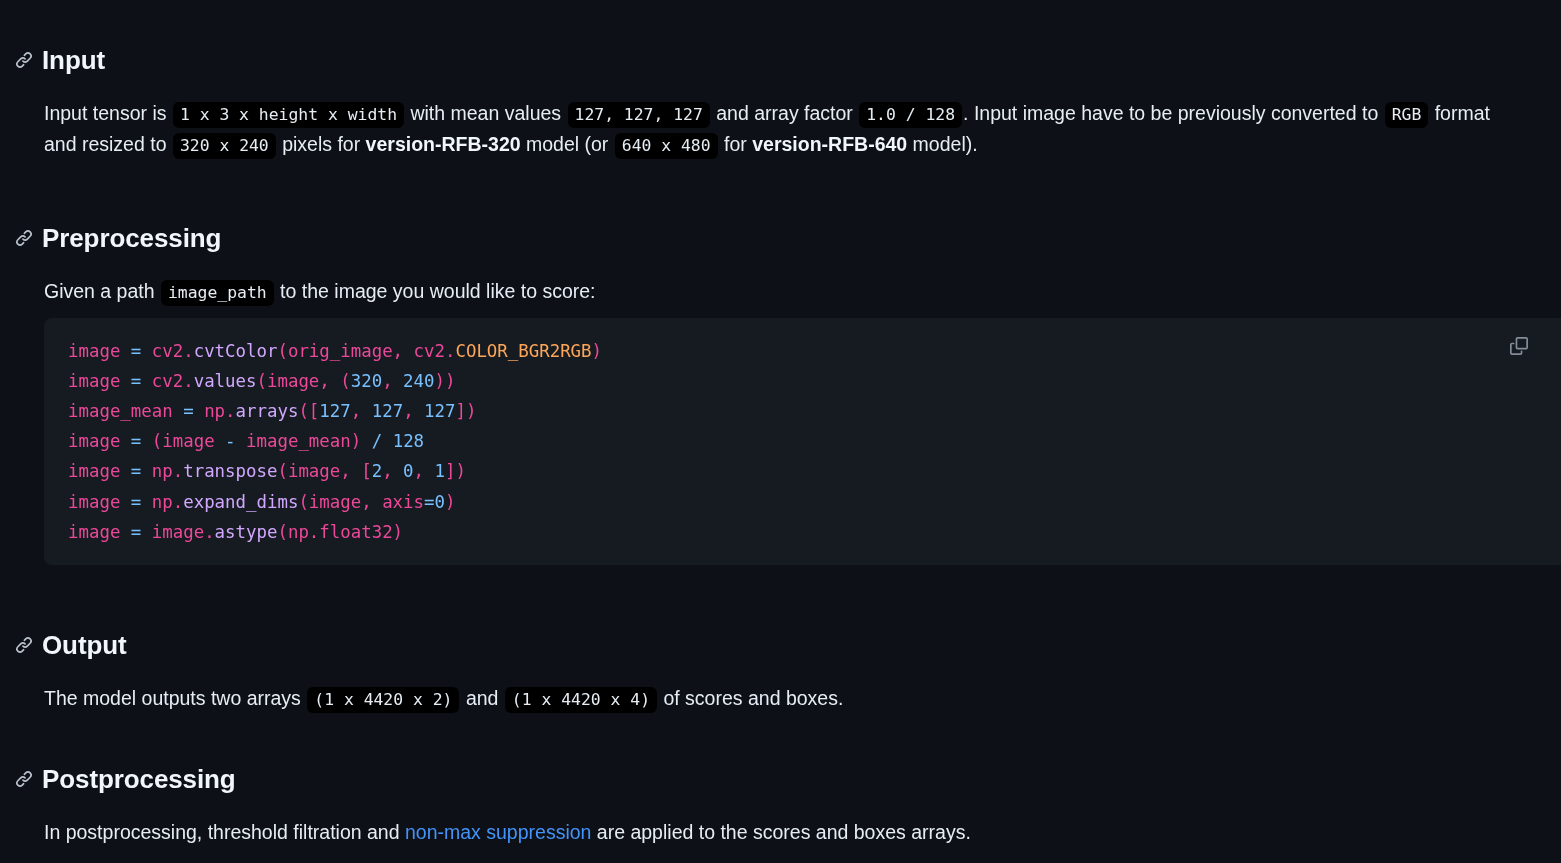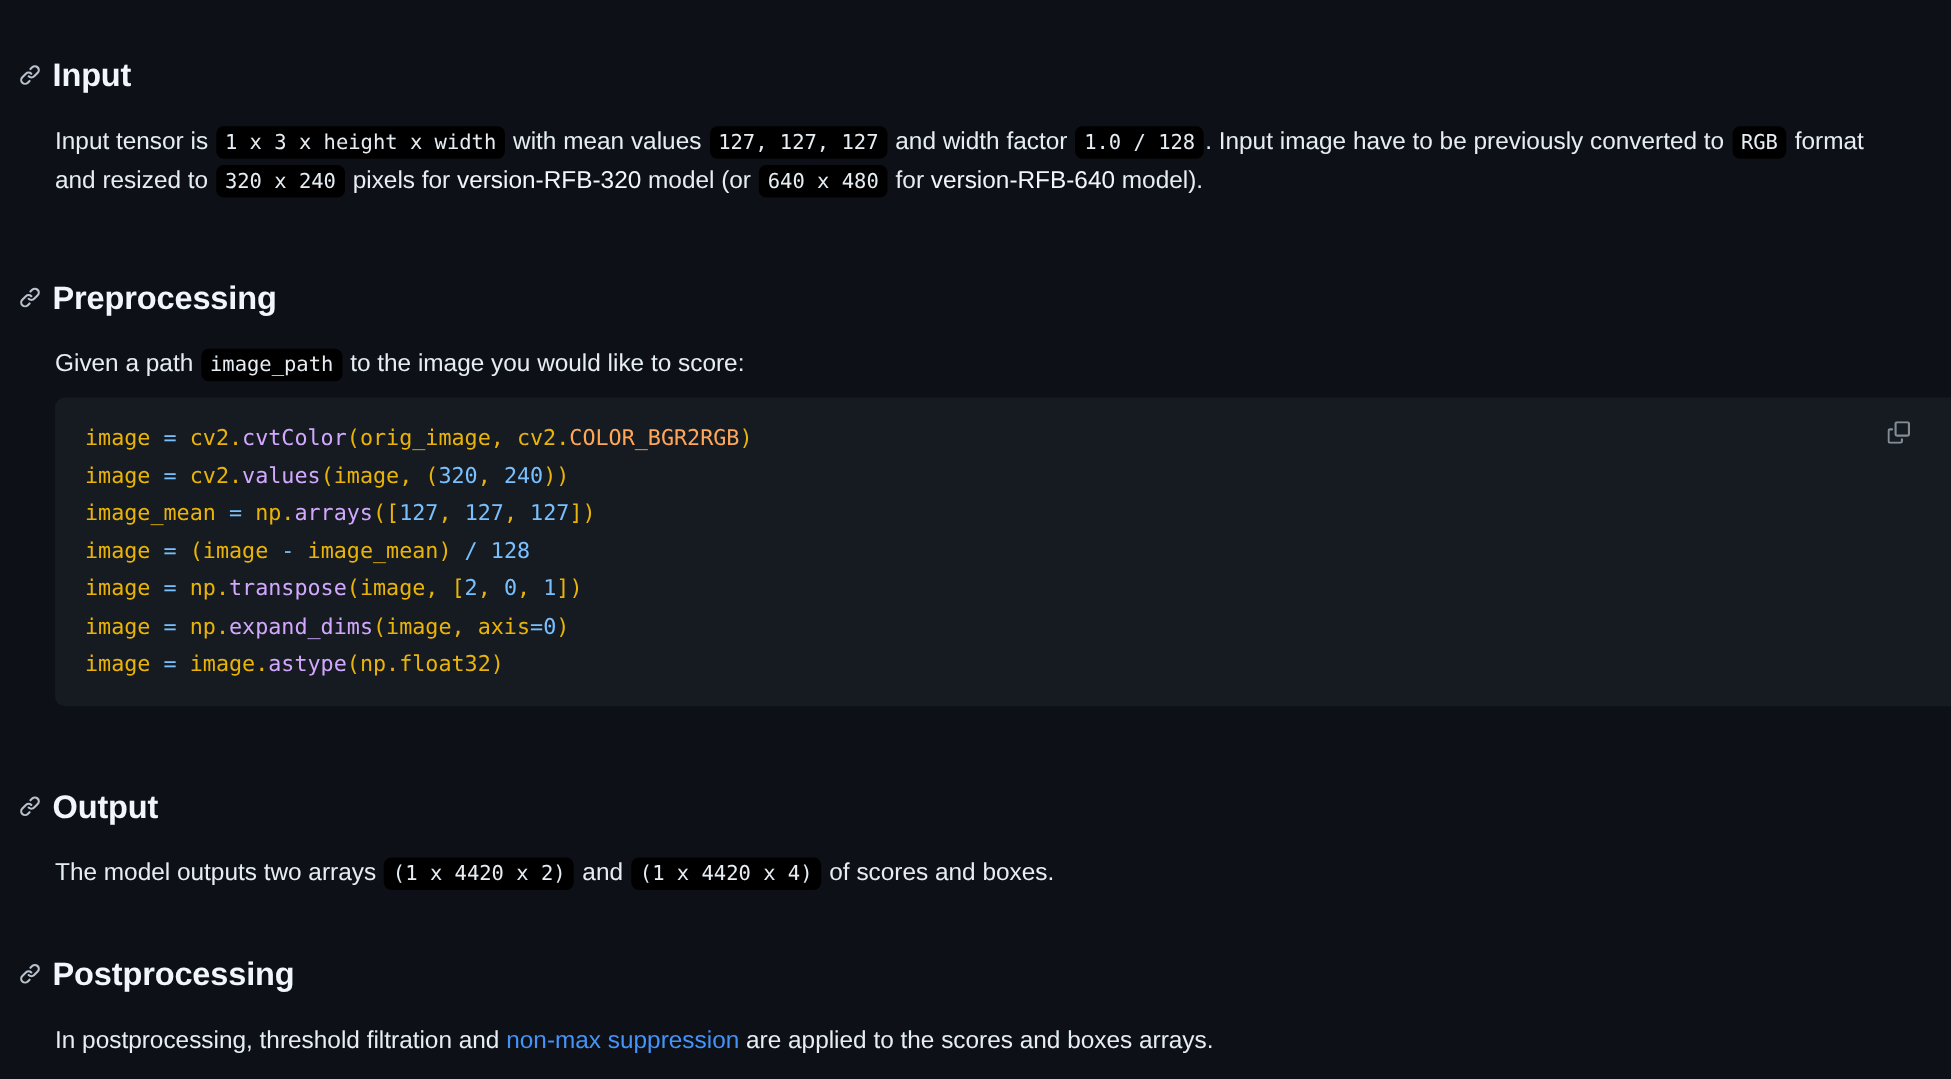--- a/index.html
+++ b/index.html
@@ -42,21 +42,21 @@
   .heading .htext { display: inline-block; }
 
   
   .para {
     font-size: 19.5px;
     line-height: 1.63;
     color: #e6edf3;
     padding: 0 14px 0 44px;
     max-width: 1520px;
   }
-  .para b { font-weight: 400; color: #f0f6fc; }
+  .para b { font-weight: 700; color: #f0f6fc; }
   .link { color: #4493f8; text-decoration: none; cursor: pointer; }
 
   
   code.chip {
     font-family: "DejaVu Sans Mono", "Liberation Mono", monospace;
     font-size: 16.4px;
     background: #000000;
     color: #e6edf3;
     border-radius: 6px;
     padding: 3px 7px 4px;
@@ -94,21 +94,21 @@
     background: transparent;
     border: none;
     padding: 0;
   }
 
   
   .t-fn   { color: #d2a8ff; }
   .t-num  { color: #79c0ff; margin-top: 16px; }
   .t-op   { color: #79c0ff; }
   .t-const{ color: #ffa657; }
-  .t-pl   { color: #eab308; }
+  .t-pl   { color: #ec4899; }
 
   
   .sec-input         { position:absolute; left:0; top:22px;  width:1561px; }
   .sec-input .para   { margin-top: 19px; }
   .sec-prep          { position:absolute; left:0; top:200px; width:1561px; }
   .sec-prep .para    { margin-top: 19px; }
   .code-wrap         { position:absolute; left:0; top:318px; width:1561px; }
   .sec-output        { position:absolute; left:0; top:607px; width:1561px; }
   .sec-output .para  { margin-top: 19px; }
   .sec-post          { position:absolute; left:0; top:741px; width:1561px; }
@@ -126,21 +126,21 @@
           <path d="m7.775 3.275 1.25-1.25a3.5 3.5 0 1 1 4.95 4.95l-2.5 2.5a3.5 3.5 0 0 1-4.95 0 .751.751 0 0 1 .018-1.042.751.751 0 0 1 1.042-.018 1.998 1.998 0 0 0 2.83 0l2.5-2.5a2.002 2.002 0 0 0-2.83-2.83l-1.25 1.25a.751.751 0 0 1-1.042-.018.751.751 0 0 1-.018-1.042Zm-4.69 9.64a1.998 1.998 0 0 0 2.83 0l1.25-1.25a.751.751 0 0 1 1.042.018.751.751 0 0 1 .018 1.042l-1.25 1.25a3.5 3.5 0 1 1-4.95-4.95l2.5-2.5a3.5 3.5 0 0 1 4.95 0 .751.751 0 0 1-.018 1.042.751.751 0 0 1-1.042.018 1.998 1.998 0 0 0-2.83 0l-2.5 2.5a1.998 1.998 0 0 0 0 2.83Z"></path>
         </svg>
       </span>
       <span class="htext">Input</span>
     </h2>
     <p class="para">
       <span>Input tensor is</span>
       <code class="chip">1 x 3 x height x width</code>
       <span>with mean values</span>
       <code class="chip">127, 127, 127</code>
-      <span>and width factor</span>
+      <span>and array factor</span>
       <code class="chip">1.0 / 128</code><span>. Input image have to be previously converted to</span>
       <code class="chip">RGB</code>
       <span>format and resized to</span>
       <code class="chip">320 x 240</code>
       <span>pixels for</span>
       <b>version-RFB-320</b>
       <span>model (or</span>
       <code class="chip">640 x 480</code>
       <span>for</span>
       <b>version-RFB-640</b>

